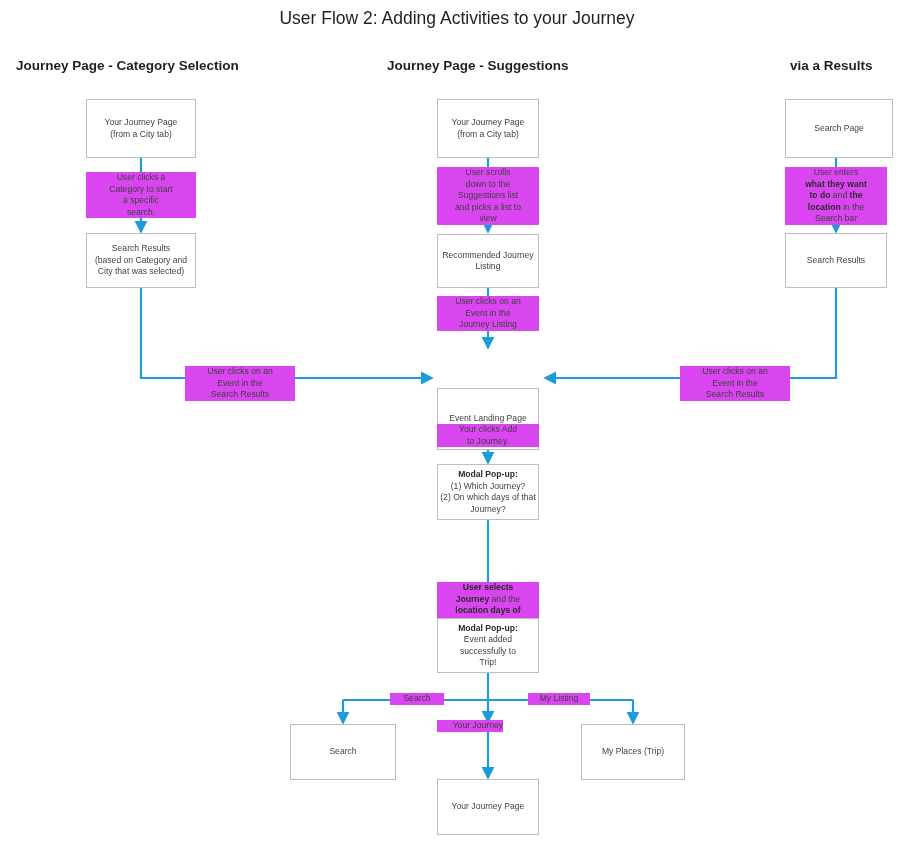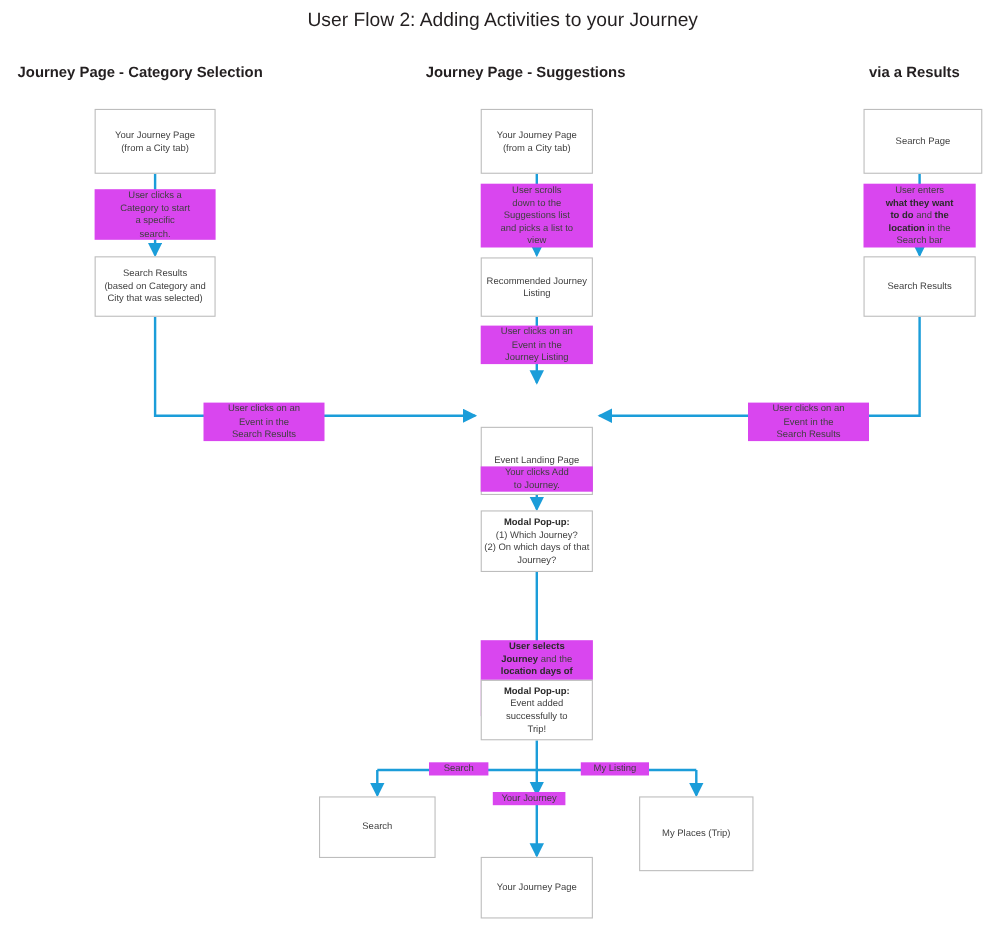--- a/index.html
+++ b/index.html
@@ -158,32 +158,32 @@
 they want to add
 the Event to.</div>
 
   <div class="node" style="left: 437px; top: 618px; width: 102px; height: 55px; border-color: rgb(189, 189, 189);">
     <span class="inner" style="white-space: pre-line;"><b>Modal Pop-up:</b><span>
 Event added successfully to
 Trip!</span></span>
   </div>
 
   <div class="edge-label" style="left: 390px; top: 693px; width: 54px; white-space: pre-line;">Search</div>
-  <div class="edge-label" style="left: 448px; top: 720px; width: 66px; white-space: pre-line;">Your Journey</div>
+  <div class="edge-label" style="left: 437px; top: 720px; width: 66px; white-space: pre-line; text-align: right;">Your Journey</div>
   <div class="edge-label" style="left: 528px; top: 693px; width: 62px; white-space: pre-line;">My Listing</div>
 
   <div class="node" style="left: 290px; top: 724px; width: 106px; height: 56px; border-color: rgb(189, 189, 189);">
     <span class="inner" style="white-space: pre-line;">Search</span>
   </div>
 
   <div class="node" style="left: 437px; top: 779px; width: 102px; height: 56px; border-color: rgb(189, 189, 189);">
     <span class="inner" style="white-space: pre-line;">Your Journey Page</span>
   </div>
 
-  <div class="node" style="left: 581px; top: 724px; width: 104px; height: 68px; border-color: rgb(189, 189, 189);">
+  <div class="node" style="left: 581px; top: 724px; width: 104px; height: 56px; border-color: rgb(189, 189, 189);">
     <span class="inner" style="white-space: pre-line;">My Places (Trip)</span>
   </div>
 
   <div class="node" style="left: 785px; top: 99px; width: 108px; height: 59px; border-color: rgb(189, 189, 189);">
     <span class="inner" style="white-space: pre-line;">Search Page</span>
   </div>
 
   <div class="edge-label" style="left: 785px; top: 167px; width: 102px; white-space: pre-line;">User enters
 <b>what they want
 to do</b> and <b>the

